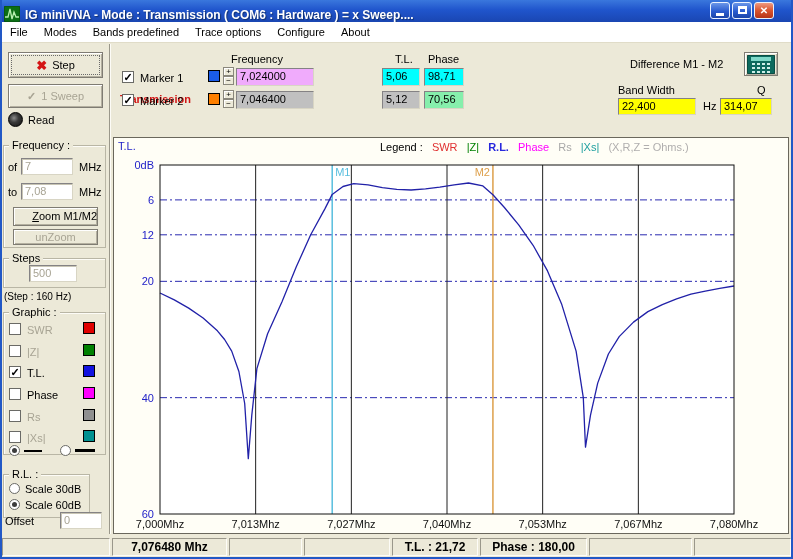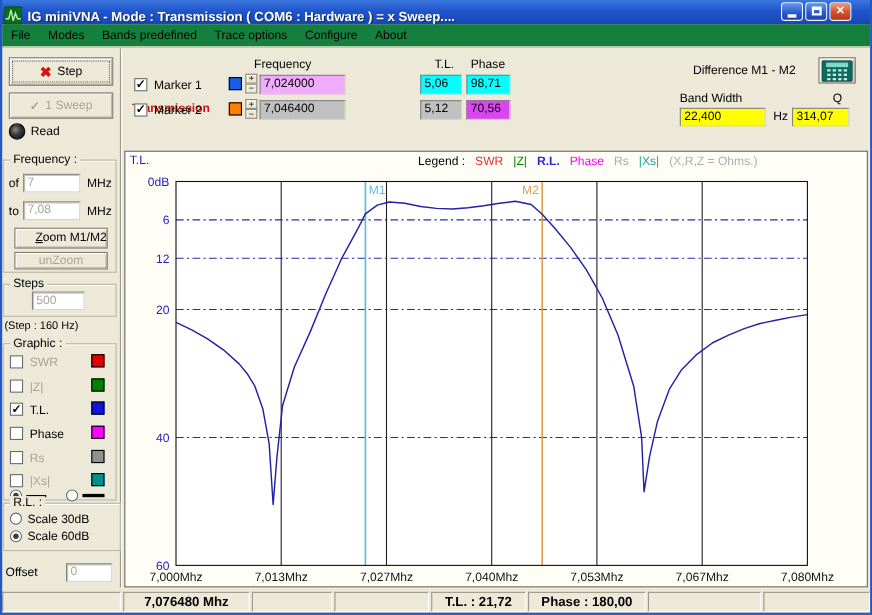--- a/index.html
+++ b/index.html
@@ -20,21 +20,21 @@
   #title-text { color:#fff; font-weight:bold; font-size:12px; margin-left:5px;
     text-shadow:1px 1px 1px #10306e; white-space:nowrap; overflow:hidden; }
   .tb-btn { position:absolute; top:2px; width:20px; height:17px; border-radius:3px;
     border:1px solid #eaf2ff; color:#fff; font-size:10px; text-align:center; line-height:15px;
     background:linear-gradient(180deg,#6a96e8 0%,#2a5cd0 55%,#1b44a8 100%); }
   #btn-close { background:linear-gradient(180deg,#ef9a80 0%,#d9542f 50%,#b63518 100%); font-weight:bold; }
   .tb-glyph-min { display:inline-block; width:8px; height:3px; background:#fff; margin-top:10px; }
   .tb-glyph-max { display:inline-block; width:9px; height:8px; border:2px solid #fff; border-top-width:3px; margin-top:3px; }
 
   
-  #menubar { position:absolute; left:2px; top:22px; width:789px; height:21px; background:#15803d;
+  #menubar { position:absolute; left:2px; top:22px; width:789px; height:21px; background:#ffffff;
     display:flex; align-items:center; border-bottom:1px solid #e0dcc8; }
   .menu-item { padding:3px 8px; cursor:default; }
 
   
   .lbl { position:absolute; white-space:nowrap; }
   .btn3d { position:absolute; background:#ece9d8; border:1px solid #7f7c73;
     box-shadow:inset 1px 1px 0 #ffffff, inset -1px -1px 0 #b4b0a0;
     font-size:11px; text-align:center; }
   .btn-inner-dotted { position:absolute; left:2px; top:2px; right:2px; bottom:2px;
     border:1px dotted #6a6a6a; display:flex; align-items:center; justify-content:center; gap:5px; }
@@ -133,21 +133,21 @@
 
   <div class="cb" style="left:122px; top:94px;"><span>✓</span></div>
   <span class="lbl" style="left:140px; top:95px;">Marker 2</span>
   <div class="swatch" style="left: 208px; top: 93px; background: rgb(255, 128, 0);"></div>
   <div class="spinner" style="left:223px; top:90px;">
     <div class="spin-half" style="top:0;">+</div>
     <div class="spin-half" style="top:9px;">−</div>
   </div>
   <div class="field" style="left: 236px; top: 91px; width: 78px; height: 18px; background: rgb(192, 192, 192);">7,046400</div>
   <div class="field" style="left: 382px; top: 91px; width: 38px; height: 18px; background: rgb(192, 192, 192);">5,12</div>
-  <div class="field" style="left: 424px; top: 91px; width: 40px; height: 18px; background: #d946ef;">70,56</div>
+  <div class="field" style="left: 424px; top: 91px; width: 40px; height: 18px; background: #86efac;">70,56</div>
 
   <span class="lbl" style="left:630px; top:58px;">Difference M1 - M2</span>
   <div class="btn3d" style="left:744px; top:52px; width:34px; height:24px;">
     <svg width="28" height="19" style="margin-top:2px;">
       <rect x="0" y="0" width="28" height="19" rx="2" fill="#0d6a5e" stroke="#05332c"></rect>
       <rect x="4" y="2" width="20" height="4" fill="#7fd8c8"></rect>
       <g fill="#cdeee8">
         <rect x="5" y="8" width="3" height="2"></rect>
           <rect x="10" y="8" width="3" height="2"></rect>
           <rect x="15" y="8" width="3" height="2"></rect>
@@ -215,21 +215,21 @@
     <div class="swatch" style="left: 79px; top: 117px; background: rgb(0, 144, 144);"></div>
 
     <div class="radio" style="left:5px; top:132px;">
         <span class="dot"></span>
       </div>
     <div class="lbl" style="left:20px; top:137px; width:18px; height:2px; background:#000;"></div>
     <div class="radio" style="left:56px; top:132px;"></div>
     <div class="lbl" style="left:71px; top:136px; width:20px; height:3px; background:#000;"></div>
   </div>
 
-  <div class="group" style="left:3px; top:457px; width:107px; height:44px;">
+  <div class="group" style="left:3px; top:474px; width:87px; height:44px;">
     <span class="group-label">R.L. :</span>
     <div class="radio" style="left:5px; top:8px;"></div>
     <span class="lbl" style="left:21px; top:8px;">Scale 30dB</span>
     <div class="radio" style="left:5px; top:24px;">
         <span class="dot"></span>
       </div>
     <span class="lbl" style="left:21px; top:24px;">Scale 60dB</span>
   </div>
   <span class="lbl" style="left:5px; top:515px;">Offset</span>
   <div class="field sunken disabled-text" style="left:60px; top:512px; width:42px; height:17px;">0</div>

